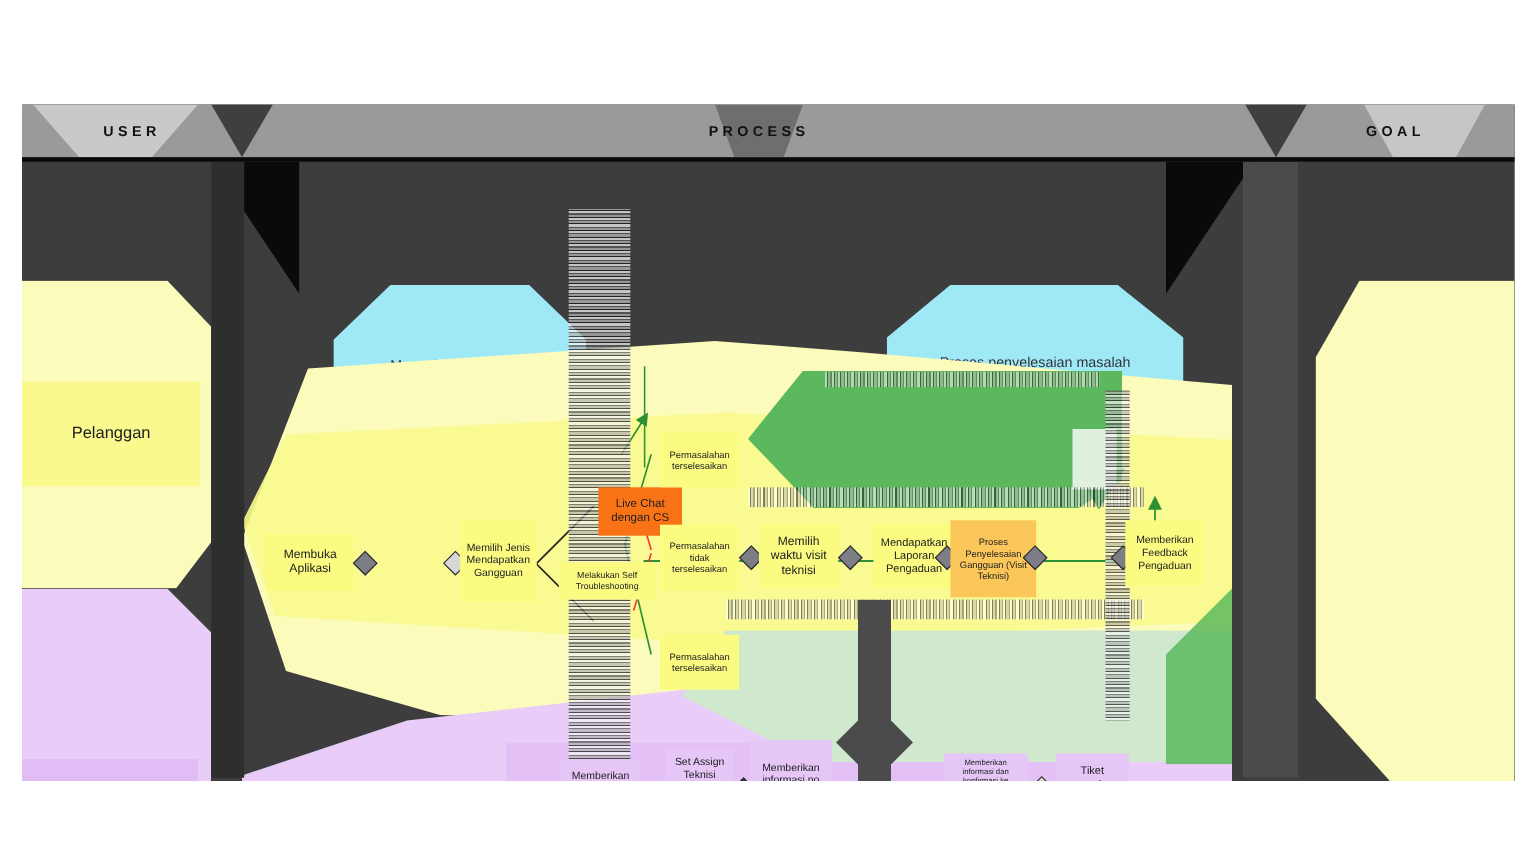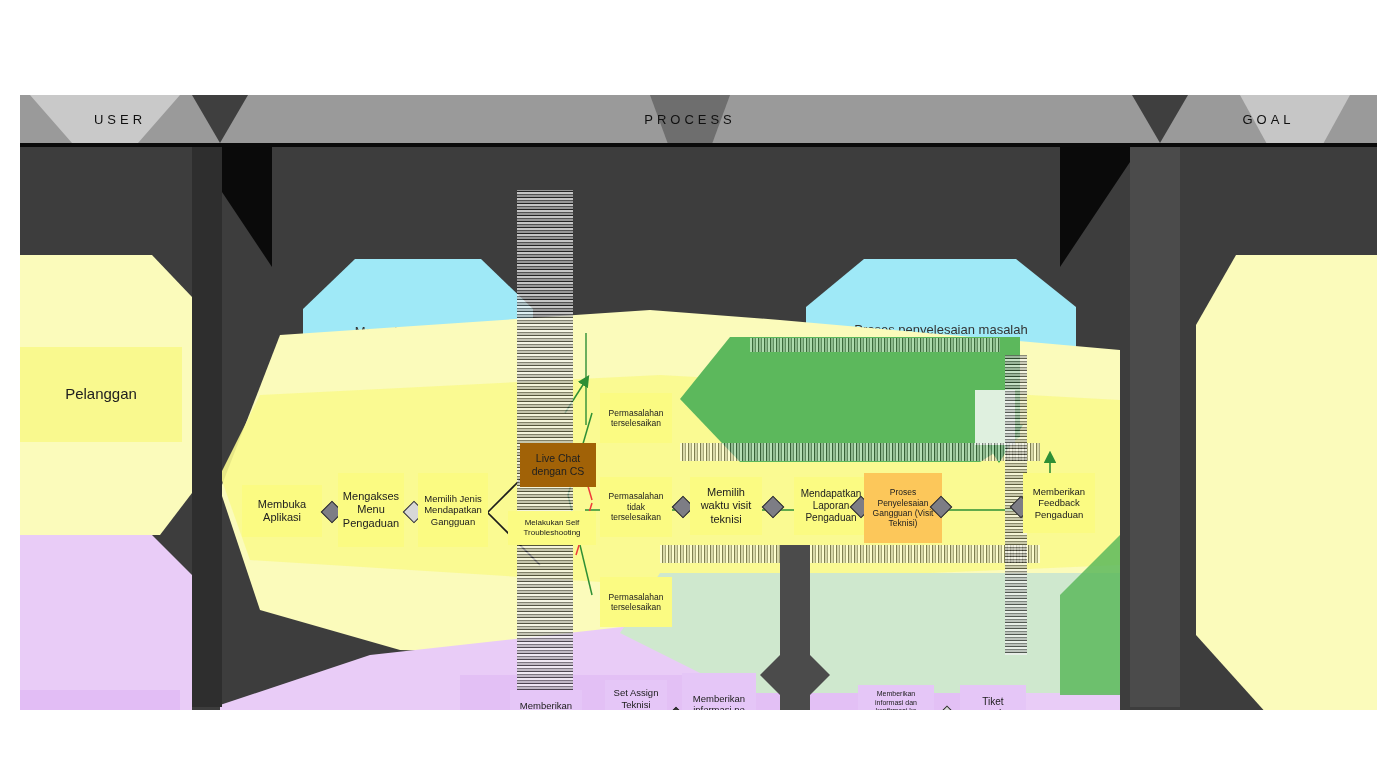--- a/index.html
+++ b/index.html
@@ -3,42 +3,42 @@
 <meta charset="utf-8">
 <style>
   html,body{margin:0;padding:0;background:#ffffff;}
   body{font-family:"Liberation Sans",sans-serif;}
   #stage{position:relative;width:1389px;height:781px;background:#ffffff;overflow:hidden;}
   #canvas{position:absolute;left:20px;top:95px;width:1357px;height:615px;background:#3d3d3d;overflow:hidden;}
 
   
   .hdr{position:absolute;top:0;height:48px;background:#9a9a9a;}
   .hdr .lbl{position:absolute;top:50%;left:50%;transform:translate(-50%,-50%);
-    font-size:13px;letter-spacing:4px;font-weight:400;color:#101010;white-space:nowrap;}
+    font-size:13px;letter-spacing:4px;font-weight:700;color:#101010;white-space:nowrap;}
   .hdr-sep{position:absolute;top:0;width:0;height:0;
      border-left:28px solid transparent;border-right:28px solid transparent;
      border-top:48px solid #3f3f3f;}
 
   
   .lane{position:absolute;}
   .lane-pelanggan{background:#fbfbbb;}
   .lane-solver{background:#e9ccf7;}
 
   
   .band{position:absolute;}
   .band-cust{background:#fbfbbb;}
   .band-solv{background:#e9ccf7;}
   .band-cust-strong{background:#f9f98e;}
   .band-solv-strong{background:#e2bdf5;}
 
   
   .box{position:absolute;display:flex;align-items:center;justify-content:center;
     text-align:center;color:#202020;line-height:1.22;padding:2px 4px;box-sizing:border-box;}
   .b-yellow{background:#fbfb82;}
-  .b-yellow-lite{background:#a16207;}
+  .b-yellow-lite{background:#f97316;margin-left:24px;}
   .b-purple{background:#e5c6f7;}
   .b-orange{background:#fcc75a;}
   .b-cyan{background:#9fe9f7;}
 
   
   .dia{position:absolute;width:14px;height:14px;background:#7d7d85;
     transform:rotate(45deg);border:1px solid #2a2a2a;}
   .dia.dark{background:#3a3a3a;}
   .dia.light{background:#d7d7d7;}
 
@@ -154,23 +154,20 @@
     <div class="noise" style="left:660px;top:348px;width:360px;height:18px;opacity:.55;"></div>
     <div class="noise" style="left:640px;top:450px;width:380px;height:18px;opacity:.55;"></div>
     <div class="noiseV" style="left:985px;top:260px;width:22px;height:300px;opacity:.7;"></div>
     <div class="dark-blob" style="left:740px;top:450px;width:70px;height:260px;
          clip-path:polygon(20px 0,50px 0,50px 110px,70px 130px,50px 150px,50px 260px,20px 260px,20px 150px,0 130px,20px 110px);"></div>
 
     <div class="box b-yellow" style="left:222px;top:390px;width:80px;height:52px;font-size:11px;">
       <span>Membuka Aplikasi</span>
       </div>
     <div class="dia" style="left:304px;top:409px;"></div>
-    <div class="box b-yellow" style="left:318px;top:378px;width:66px;height:74px;font-size:11px;">
-      <span>Mengakses Menu Pengaduan</span>
-      </div>
     <div class="dia light" style="left:386px;top:409px;"></div>
     <div class="box b-yellow" style="left:398px;top:378px;width:70px;height:74px;font-size:9.5px;">
       <span>Memilih Jenis Mendapatkan Gangguan</span>
       </div>
 
     <div class="box b-yellow-lite" style="left:500px;top:348px;width:76px;height:44px;font-size:10.5px;">
       <span>Live Chat dengan CS</span>
       </div>
     <div class="box b-yellow" style="left:488px;top:416px;width:88px;height:34px;font-size:8px;">
       <span>Melakukan Self Troubleshooting</span>

